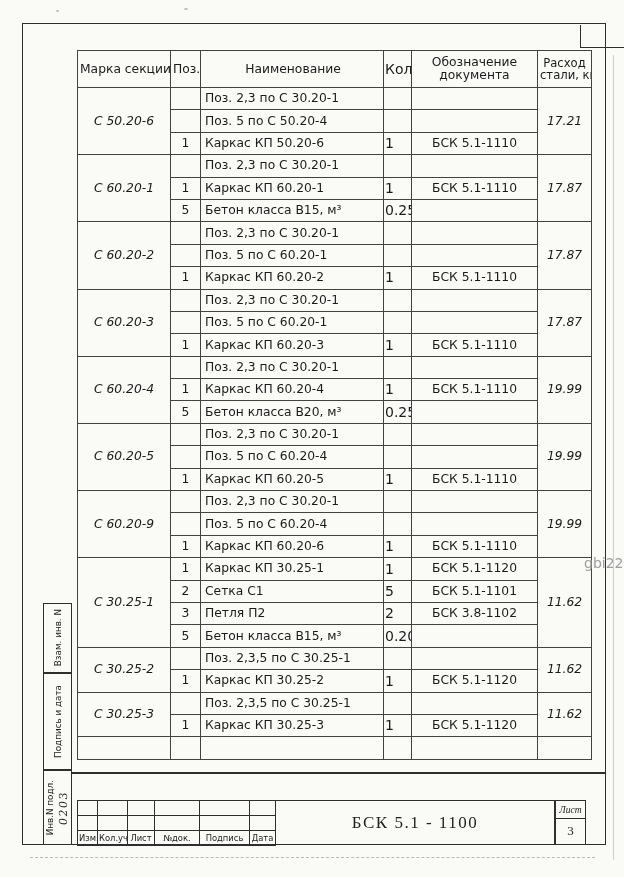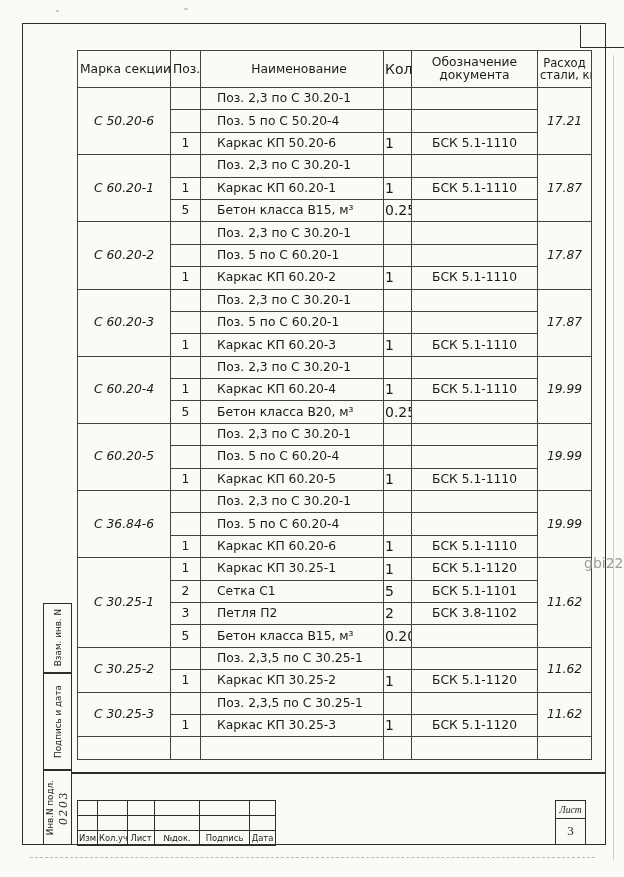--- a/index.html
+++ b/index.html
@@ -28,21 +28,21 @@
     border-collapse:collapse; table-layout:fixed;
     font-size:12.3px; color:#1b1b1b;
   }
   .spec-table th, .spec-table td {
     border:1.2px solid #424242; overflow:hidden; white-space:nowrap;
     font-weight:normal; height:22.4px; line-height:1.05; padding:0 2px;
   }
   .spec-table thead th { height:37px; border-width:1.5px; }
   .spec-table .col-mark  { text-align:center; }
   .spec-table .col-pos   { text-align:center; }
-  .spec-table .col-name  { text-align:left; padding-left:16px; }
+  .spec-table .col-name  { text-align:left; padding-left:4px; }
   .spec-table .col-qty   { text-align:left; padding:0 1px; font-size:14px; }
   .spec-table .col-doc   { text-align:center; }
   .spec-table .col-steel { text-align:center; }
   .spec-table td.col-mark, .spec-table td.col-steel { border-width:1.4px;font-style:italic; }
 
   
   .tb-sep { position:absolute; left:72px; top:772px; width:534px; height:2px; background:#2e2e2e; }
   .rev-table {
     position:absolute; left:77px; top:800px; width:198px;
     border-collapse:collapse; table-layout:fixed;
@@ -242,21 +242,21 @@
           <td class="col-qty"></td>
           <td class="col-doc"></td>
         </tr>
         <tr>
           <td class="col-pos">1</td>
           <td class="col-name">Каркас КП 60.20-5</td>
           <td class="col-qty">1</td>
           <td class="col-doc">БСК 5.1-1110</td>
         </tr>
         <tr>
-          <td class="col-mark" rowspan="3">С 36.84-6</td>
+          <td class="col-mark" rowspan="3">С 60.20-9</td>
           <td class="col-pos"></td>
           <td class="col-name">Поз. 2,3 по С 30.20-1</td>
           <td class="col-qty"></td>
           <td class="col-doc"></td>
           <td class="col-steel" rowspan="3">19.99</td>
         </tr>
         <tr>
           <td class="col-pos"></td>
           <td class="col-name">Поз. 5 по С 60.20-4</td>
           <td class="col-qty"></td>
@@ -365,20 +365,23 @@
         <td>Изм.</td>
         <td>Кол.уч.</td>
         <td>Лист</td>
         <td>№док.</td>
         <td>Подпись</td>
         <td>Дата</td>
       </tr>
     </tbody>
   </table>
 
+  <div class="doc-code-cell">
+    <span>БСК 5.1 - 1100</span>
+  </div>
 
   <div class="sheet-box">
     <div class="lbl">Лист</div>
     <div class="num">3</div>
   </div>
 
   <div class="sb-box sb-box-1">
     <span class="vtext">Взам. инв. N</span>
   </div>
   <div class="sb-box sb-box-2">

